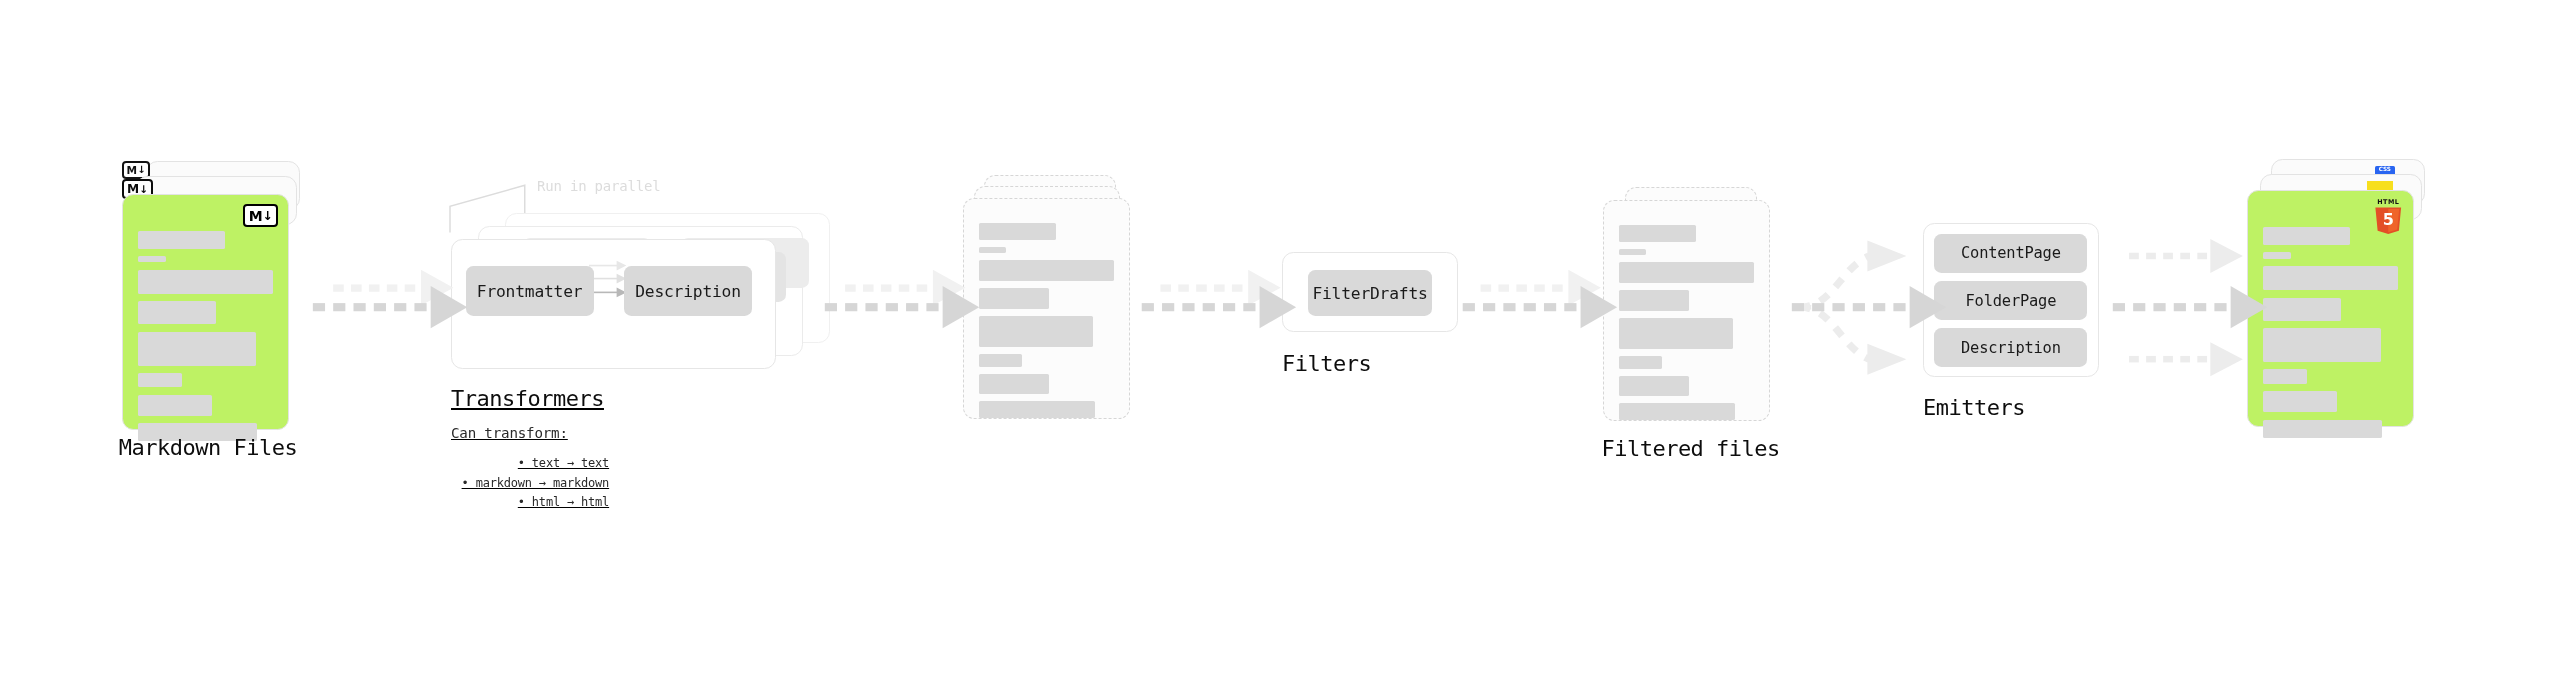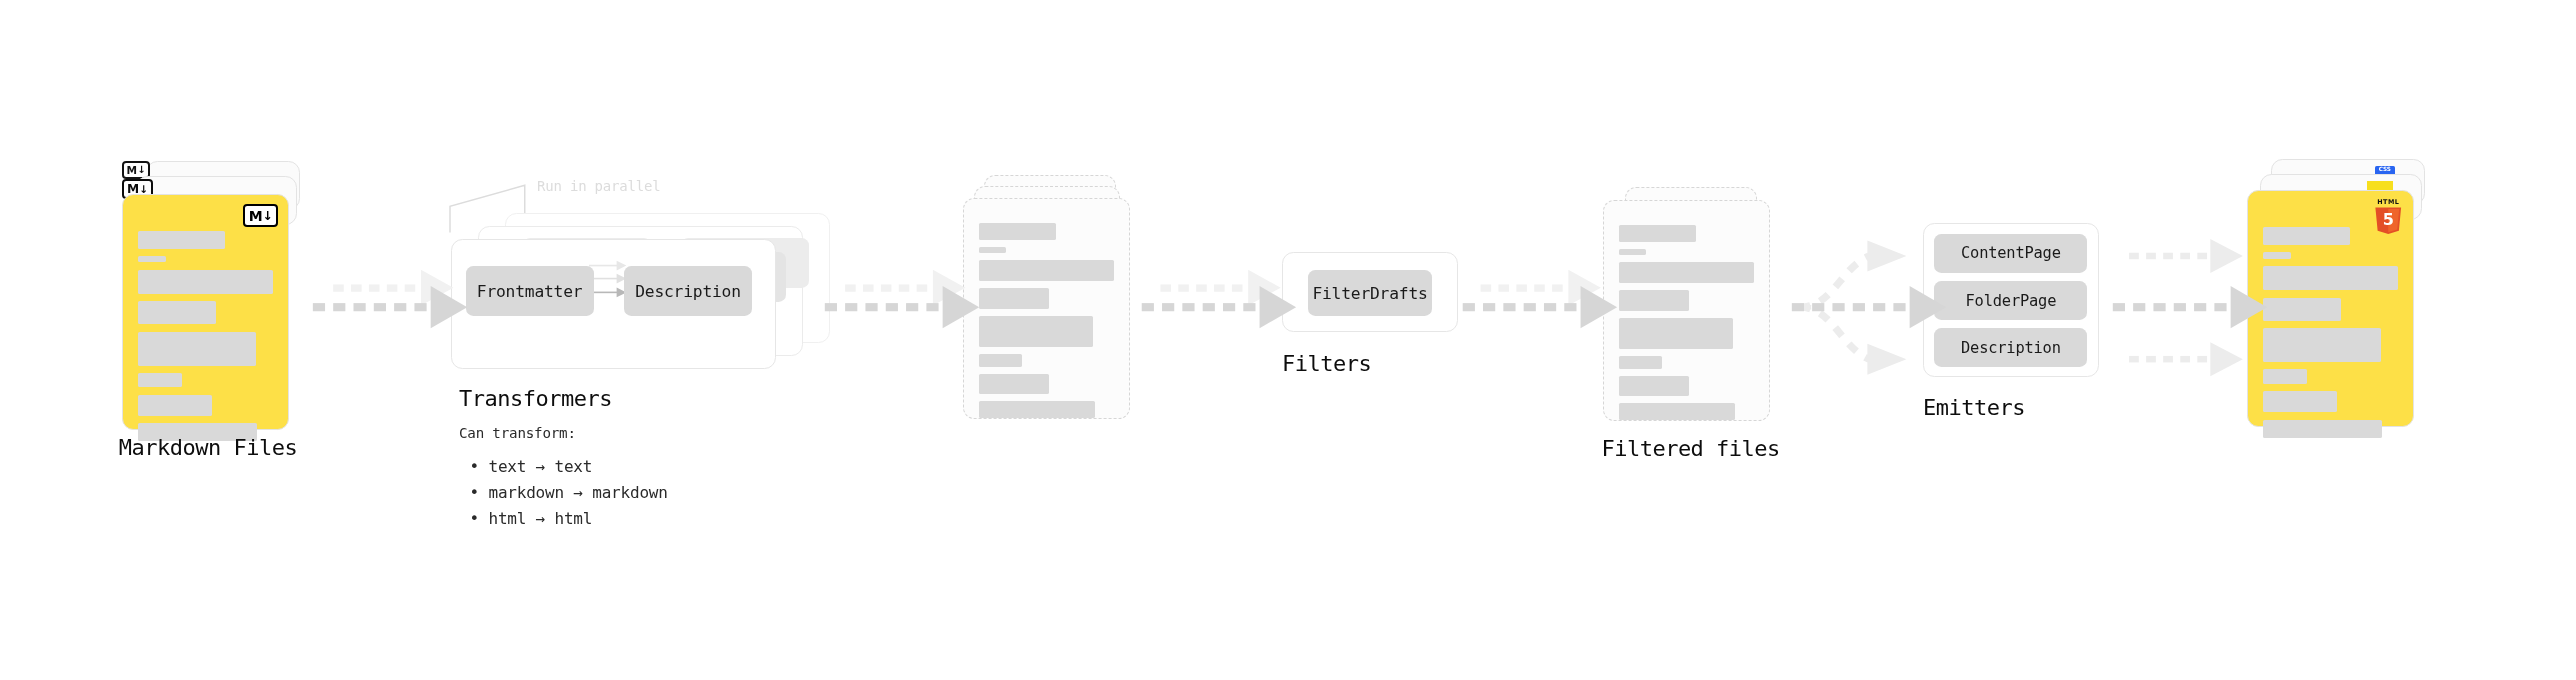--- a/index.html
+++ b/index.html
@@ -28,21 +28,21 @@
   .card {
     position: absolute;
     border-radius: 11.4px;
     background: #fbfbfb;
     border: 1.3px solid #e3e3e3;
   }
   .card.dashed {
     background: #fcfcfc;
     border: 1.3px dashed #d6d6d6;
   }
-  .card.front { background: #fde047; }
+  .card.front { background: #bef264; }
 
   .card-body {
     position: absolute;
     left: 14.6px;
     right: 14.6px;
     top: 36px;
     display: flex;
     flex-direction: column;
     gap: 7.3px;
   }
@@ -108,24 +108,25 @@
   .caption-sub {
     margin-top: 10.6px;
     font-size: 14.2px;
     line-height: 1.55;
     color: #2a2a2a;
     letter-spacing: -0.2px;
     white-space: pre-line;
   }
   .caption-list {
     margin-top: 10.6px;
-    font-size: 16px;
+    font-size: 12px;
     line-height: 1.62;
     color: #2a2a2a;
     letter-spacing: -0.2px;
+    text-align: right;
   }
   .caption-list .li { padding-left: 10.6px; white-space: nowrap; }
 
   
   .parallel-label {
     position: absolute;
     font-size: 14px;
     color: #dcdcdc;
     letter-spacing: -0.2px;
     white-space: nowrap;
@@ -204,21 +205,21 @@
       <path d="M 34 19 L 46 25 L 34 31 Z" fill="#e0e0e0"></path>
       <g fill="none" stroke="#b8b8b8" stroke-width="2">
         <path d="M 0 42 L 36 42"></path>
       </g>
       <path d="M 34 36 L 46 42 L 34 48 Z" fill="#b8b8b8"></path>
     </svg>
 
     <div class="pill" style="left:14.6px; top:73px; width:128px; height:50px;">Frontmatter</div>
     <div class="pill" style="left:173px; top:73px; width:128px; height:50px;">Description</div>
 
-    <div class="caption" style="left:8px; top:193px;">
+    <div class="caption" style="left:0px; top:193px;text-decoration:underline;">
       <div class="caption-title">Transformers</div>
       <div class="caption-sub">Can transform:</div>
       <div class="caption-list">
         <div class="li">• text → text</div>
         <div class="li">• markdown → markdown</div>
         <div class="li">• html → html</div>
       </div>
     </div>
   </div>
 

